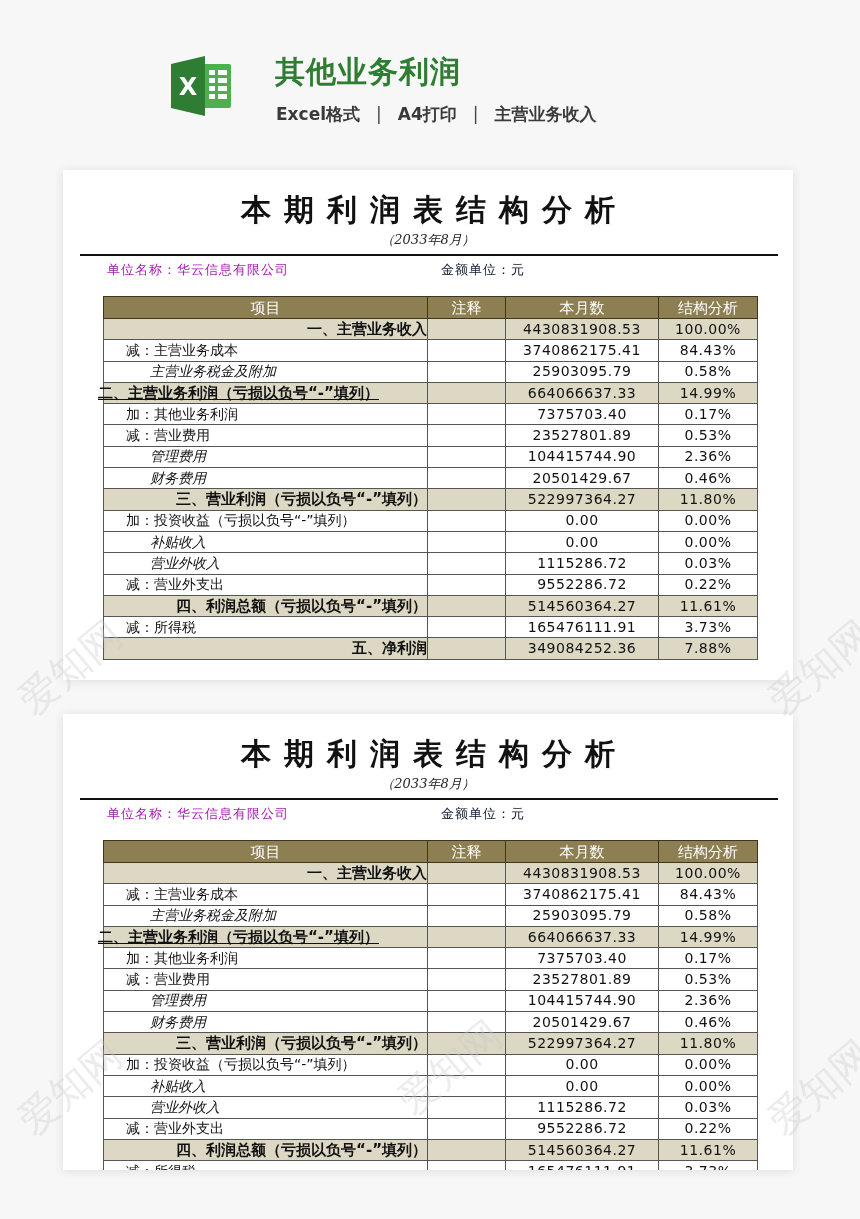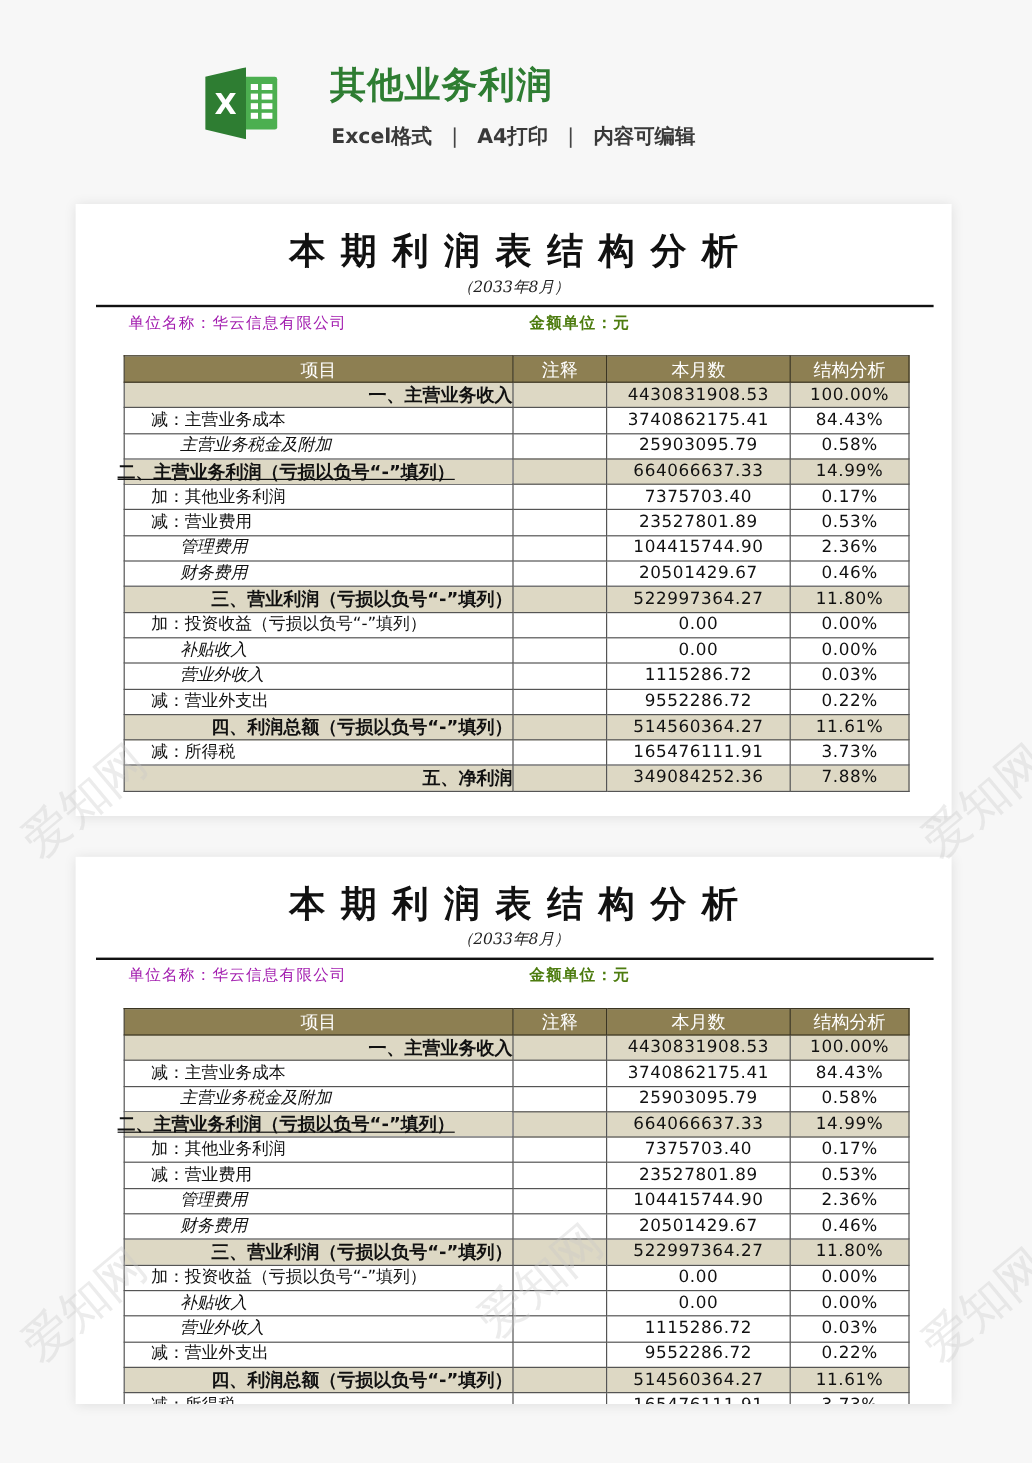--- a/index.html
+++ b/index.html
@@ -13,21 +13,21 @@
     .banner-tags .sep { display: inline-block; margin: 0 16px; font-weight: normal; color: #444; }
 
     .sheet { position: absolute; left: 63px; width: 730px; background: #fff; box-shadow: 0 1px 10px rgba(0,0,0,0.10); overflow: hidden; }
     .sheet.s1 { top: 170px; height: 510px; }
     .sheet.s2 { top: 714px; height: 456px; }
 
     .doc-title { position: absolute; left: 0; width: 730px; top: 20px; text-align: center; font-family: "DejaVu Serif", serif; font-weight: bold; font-size: 30px; letter-spacing: 13px; color: #111; line-height: 40px; padding-left: 13px; }
     .doc-sub { position: absolute; left: 0; width: 730px; top: 61px; text-align: center; font-family: "DejaVu Serif", serif; font-size: 13px; color: #222; line-height: 18px; font-style: italic; }
     .doc-rule { position: absolute; left: 17px; width: 698px; top: 84px; height: 2px; background: #111; }
     .meta-left { position: absolute; left: 44px; top: 90px; font-size: 13px; color: #a21caf; line-height: 20px; letter-spacing: 1px; }
-    .meta-right { position: absolute; left: 378px; top: 90px; font-size: 13px; color: #4d7c0f; line-height: 20px; letter-spacing: 1px; font-weight: bold; }
+    .meta-right { position: absolute; left: 378px; top: 90px; font-size: 13px; color: #0f172a; line-height: 20px; letter-spacing: 1px; }
 
     table.fin { position: absolute; left: 40px; top: 126px; border-collapse: collapse; table-layout: fixed; width: 654px; border: 1.5px solid #222; font-size: 14px; color: #111; }
     table.fin col.c1 { width: 324px; }
     table.fin col.c2 { width: 78px; }
     table.fin col.c3 { width: 153px; }
     table.fin col.c4 { width: 99px; }
     table.fin th { background: #8d7f52; color: #fff; font-weight: normal; font-size: 15px; height: 22px; border: 1px solid #3b3522; text-align: center; line-height: 20px; }
     table.fin td { height: 21.3px; border: 1px solid #555; line-height: 19px; white-space: nowrap; overflow: visible; }
     table.fin tr.major td { background: #ddd8c4; }
     table.fin tr.major td.item { font-weight: bold; font-size: 15px; }
@@ -57,21 +57,21 @@
           <rect x="47" y="30" width="9" height="5"></rect>
         <rect x="38" y="38" width="6" height="5"></rect>
           <rect x="47" y="38" width="9" height="5"></rect>
       </g>
       <polygon points="0,8 34,0 34,60 0,52" fill="#2e7d32"></polygon>
       <text x="17" y="39" font-family="DejaVu Sans, sans-serif" font-size="24" font-weight="bold" fill="#fff" text-anchor="middle">X</text>
     </svg>
   </div>
   <div class="banner-title" style="color: rgb(46, 125, 50);">其他业务利润</div>
   <div class="banner-tags">
-    <span>Excel格式</span><span class="sep">|</span><span>A4打印</span><span class="sep">|</span><span>内容可编辑</span>
+    <span>Excel格式</span><span class="sep">|</span><span>A4打印</span><span class="sep">|</span><span>主营业务收入</span>
   </div>
 </div>
 
 <div class="sheet s1">
   <div class="doc-title">本期利润表结构分析</div>
   <div class="doc-sub">（2033年8月）</div>
   <div class="doc-rule"></div>
   <div class="meta-left">单位名称：华云信息有限公司</div>
   <div class="meta-right">金额单位：元</div>
   <table class="fin">

